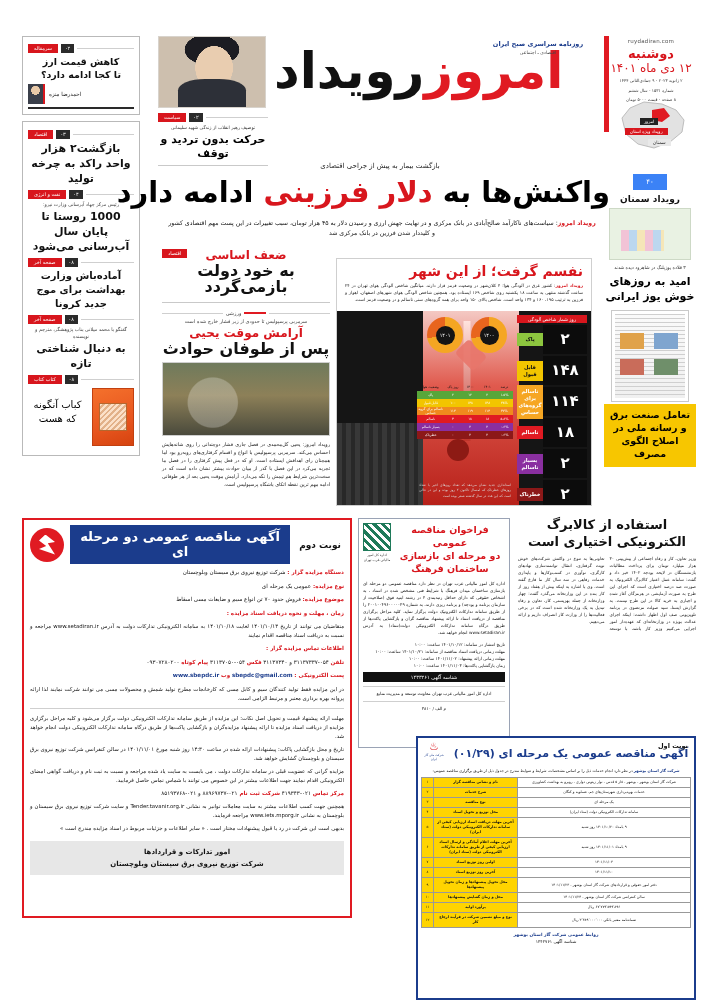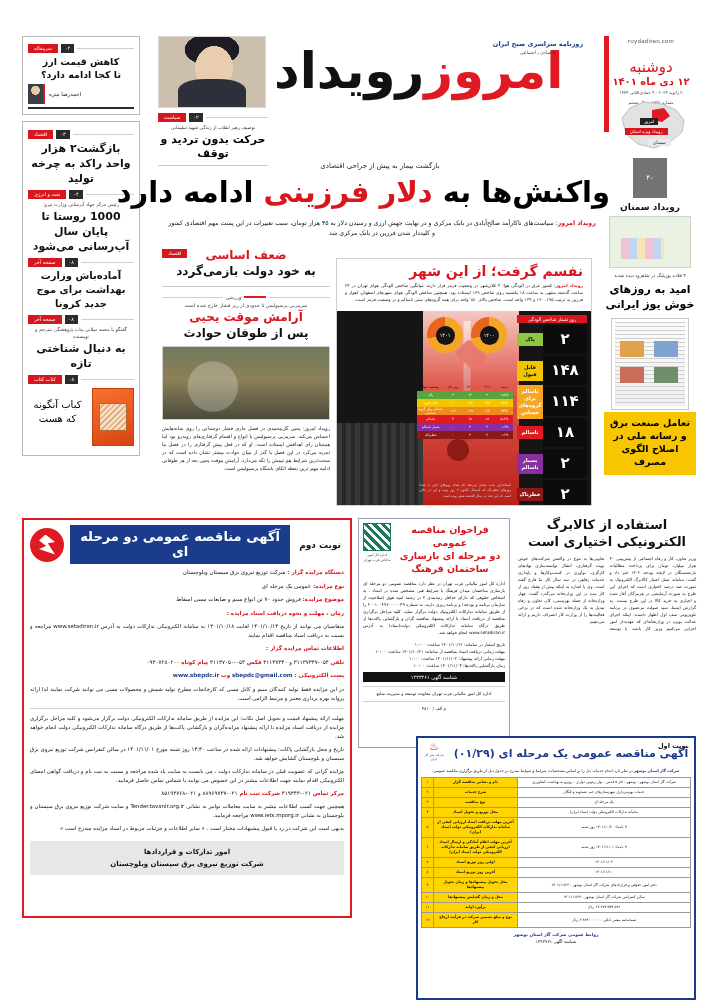--- a/index.html
+++ b/index.html
@@ -96,22 +96,22 @@
   .mast-title .b { color: #111; }
   .mast-title .r { color: #e01a22; }
   .mast-sub { position: absolute; right: 6px; top: 6px; text-align: center; width: 120px; }
   .mast-sub .l1 { font-size: 6.5px; color: #1b3c8c; font-weight: bold; }
   .mast-sub .l2 { font-size: 4.6px; color: #444; margin-top: 2px; }
   .red-bar { position: absolute; left: 604px; top: 36px; width: 5px; height: 96px; background: #e01a22; }
 
   
   .datebox { position: absolute; left: 608px; top: 38px; width: 86px; text-align: center; }
   .datebox .site { font-size: 5.5px; color: #555; letter-spacing: .2px; }
-  .datebox .day { font-size: 15px; color: #d8161d; font-weight: normal; margin-top: 14px; }
-  .datebox .date { font-size: 10px; color: #d8161d; font-weight: bold; text-align: center; }
+  .datebox .day { font-size: 13px; color: #d8161d; font-weight: bold; margin-top: 2px; }
+  .datebox .date { font-size: 12px; color: #d8161d; font-weight: normal; text-align: center; }
   .datebox .meta { font-size: 4.2px; color: #333; line-height: 6.5px; margin-top: 3px; }
 
   
   .iranmap { position: absolute; left: 612px; top: 96px; width: 80px; height: 58px; }
   .badge-amrooz {
     position:absolute; left: 640px; top: 118px; background:#222; color:#fff;
     font-size: 4.4px; padding: 1px 4px;
   }
   .badge-ostan {
     position:absolute; left: 625px; top: 128px; background:#d8161d; color:#fff;
@@ -134,21 +134,21 @@
   }
   .lead-body {
     position: absolute; left: 168px; top: 218px; width: 428px;
     font-size: 6.2px; line-height: 10px; text-align: center; color: #111;
   }
   .lead-body .src { color: #d8161d; font-weight: bold; }
 
   
   .mid-col { position: absolute; left: 162px; top: 248px; width: 168px; }
   .mid-hd-r { font-size: 12px; font-weight: bold; color: #d8161d; line-height: 15px; }
-  .mid-hd-b { font-size: 12px; font-weight: bold; color: #111; line-height: 16px; }
+  .mid-hd-b { font-size: 16px; font-weight: bold; color: #111; line-height: 16px; }
   .mid-dek { font-size: 5px; color: #444; line-height: 7.5px; }
   .mid-photo {
     width: 100%; height: 74px; margin-top: 5px;
     background:
       radial-gradient(circle at 30% 55%, rgba(255,255,255,.25) 0 20%, transparent 21%),
       linear-gradient(180deg,#6f7a5c 0%, #8d8058 45%, #4a4a3c 100%);
     border: 1px solid #cfcfcf;
   }
   .mid-body { font-size: 4.9px; line-height: 8px; color: #222; margin-top: 4px;
               text-align: justify; }
@@ -208,22 +208,22 @@
   .donut i { width:19px; height:19px; border-radius:50%; background:#151515;
              color:#fff; font-size:5px; font-style:normal; display:flex;
              align-items:center; justify-content:center; }
   .info-note { position:absolute; right: 80px; bottom: 6px; width: 92px;
                font-size:3.4px; line-height:5.5px; color:#ddd; text-align:justify; }
   .mask-icon { position:absolute; right: 122px; bottom: 44px; width: 22px; height:22px;
                border-radius:50%; background:#8d1a14; }
 
   
   .right-col { position: absolute; left: 604px; top: 158px; width: 92px; }
-  .rnum { background:#737373; color:#fff; font-size:7px; text-align:center;
-          padding: 16px 0; width: 34px; margin: 0 auto 4px auto; }
+  .rnum { background:#3b82f6; color:#fff; font-size:7px; text-align:center;
+          padding: 4px 0; width: 34px; margin: 16px auto 4px auto; }
   .r-brand { font-size: 9px; color:#d8161d; font-weight:bold; text-align:center; }
   .r-brand span { color:#111; }
   .prov-map { width: 82px; height: 52px; margin: 4px auto;
               background: #e9f2e3; border: 1px solid #cdd9c6; position: relative; }
   .prov-map::after {
     content:""; position:absolute; left:14%; bottom:8px; width:54%; height:42%;
     background: repeating-linear-gradient(90deg,#f2c3d6 0 8px,#bcd7ef 8px 16px,#f5e6b8 16px 24px);
   }
   .r-dek { font-size: 4.6px; color:#333; text-align:center; line-height:7px; }
   .r-hd { font-size: 11px; font-weight:bold; text-align:center; line-height:15px; margin-top: 3px; }

